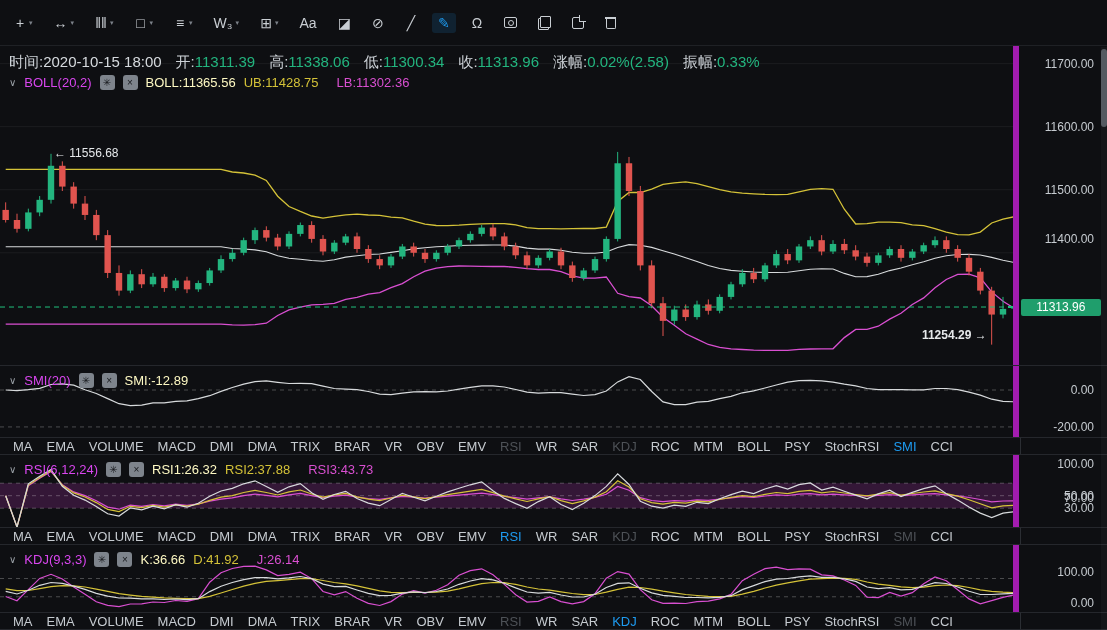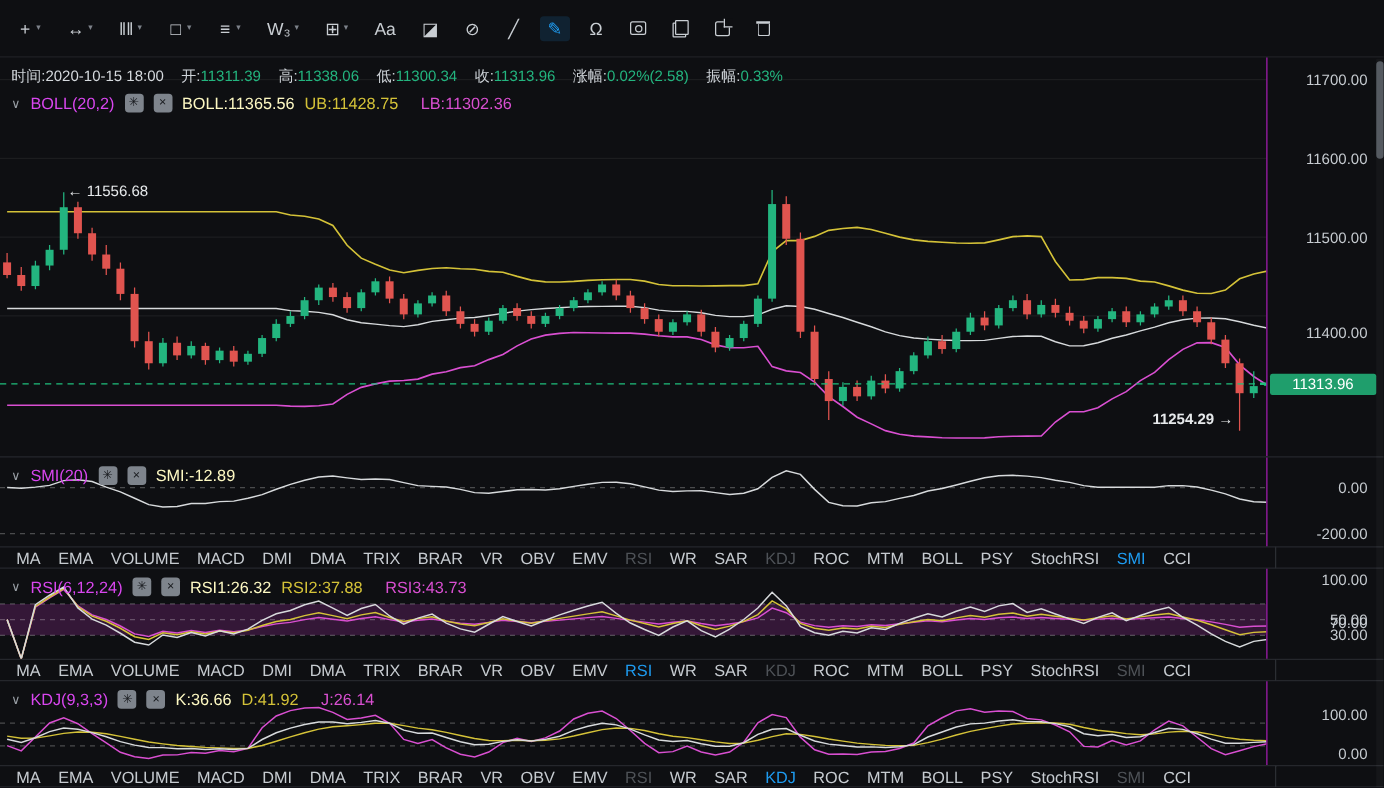--- a/index.html
+++ b/index.html
@@ -24,24 +24,24 @@
   .i-trash { width:11px; height:13px; position:relative; display:inline-block; }
   .i-trash::before { content:""; position:absolute; left:1px; top:3px; right:1px; bottom:0; border:1.3px solid currentColor; border-top:none; border-radius:0 0 2px 2px; }
   .i-trash::after { content:""; position:absolute; left:0; top:1px; width:11px; height:1.5px; background:currentColor; }
 
   
   .chart { height:584px; display:flex; flex-direction:column; }
   .panel { position:relative; display:flex; }
   .panel.bt { border-top:1px solid #25272c; }
   .plot { position:relative; width:1020px; overflow:hidden; }
   .layer { position:absolute; left:0; top:0; display:block; }
-  .axis { position:relative; width:95px; border-left:1px solid #a21caf; font-size:12px; color:#c6cbd0; }
+  .axis { position:relative; width:95px; border-left:6px solid #a21caf; font-size:12px; color:#c6cbd0; }
   .lbl { position:absolute; right:13px; transform:translateY(-50%); white-space:nowrap; }
 
-  .infobar { position:absolute; left:9px; top:7px; display:flex; gap:14px; font-size:12px; z-index:5; white-space:nowrap; }
+  .infobar { position:absolute; left:9px; top:7px; display:flex; gap:14px; font-size:15px; z-index:5; white-space:nowrap; }
   .slbl { color:#cdd2d7; }
   .sval.up { color:#23b57f; }
   .sval.plain { color:#d6dade; }
 
   .hdr { position:absolute; left:9px; display:flex; align-items:center; gap:8px; z-index:5; font-size:13px; white-space:nowrap; }
   .chev { color:#9aa0a6; font-size:10px; cursor:pointer; }
   .htitle { color:#d946ef; }
   .mini { width:15px; height:15px; border-radius:3px; background:#7e848c; color:#17191d; font-size:10px; line-height:1; display:flex; align-items:center; justify-content:center; cursor:pointer; }
   .hval.white { color:#fef9c3; }
   .hval.yellow { color:#d4c238; }
@@ -339,21 +339,21 @@
             <line x1="0" x2="1020" y1="261.0252173913049" y2="261.0252173913049" stroke="#1fc07c" stroke-dasharray="5 4" stroke-width="1"></line>
             <line x1="1008" x2="1020" y1="261.0252173913049" y2="261.0252173913049" stroke="#1fc07c" stroke-width="2"></line>
           </svg>
           <div class="anno" style="top: 100.006px; left: 54px;">← 11556.68</div>
           <div class="anno" style="top: 282px; left: 986.667px; transform: translateX(-100%); font-weight: bold;">11254.29 →</div>
         </div>
       <div class="axis" id="axis-main">
           <div class="lbl" style="top: 17.6522px;">11700.00</div>
           <div class="lbl" style="top: 80.6957px;">11600.00</div>
           <div class="lbl" style="top: 143.739px;">11500.00</div>
-          <div class="lbl" style="top: 220px;">11400.00</div>
+          <div class="lbl" style="top: 193px;">11400.00</div>
           <div class="badge" style="top: 252.525px;">11313.96</div>
         </div>
     </div>
 
     <div class="panel bt" style="height:72px">
       <div class="plot" id="smi-plot">
         <div class="hdr" id="hdr-smi" style="top:7px">
             <span class="chev">∨</span>
             <span class="htitle">SMI(20)</span>
             <span class="mini">✳</span>

